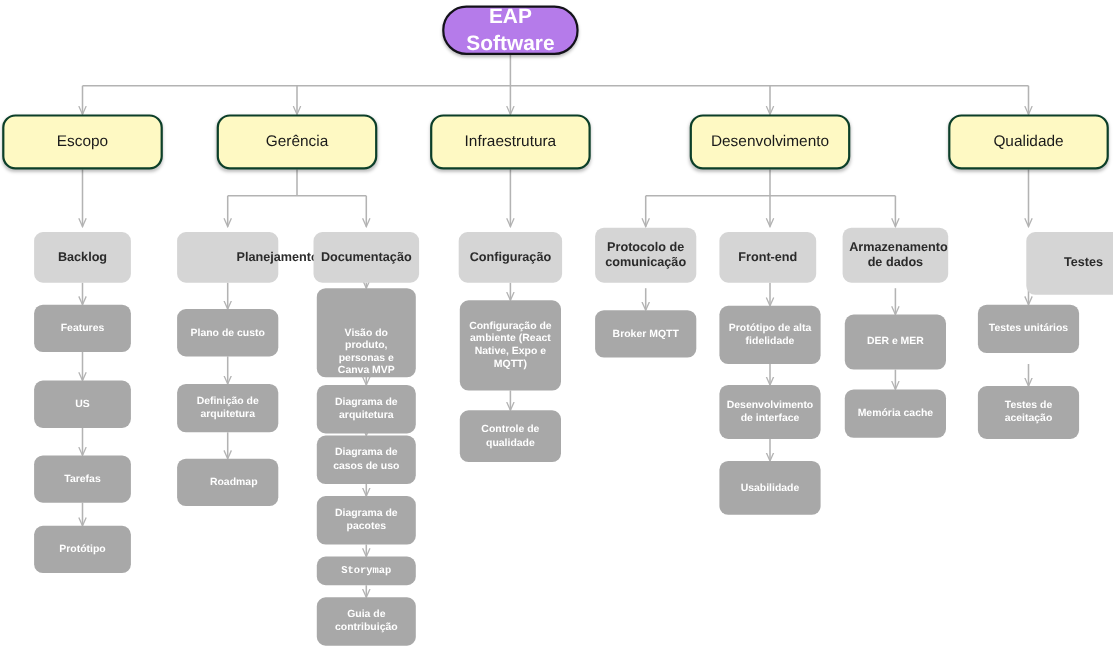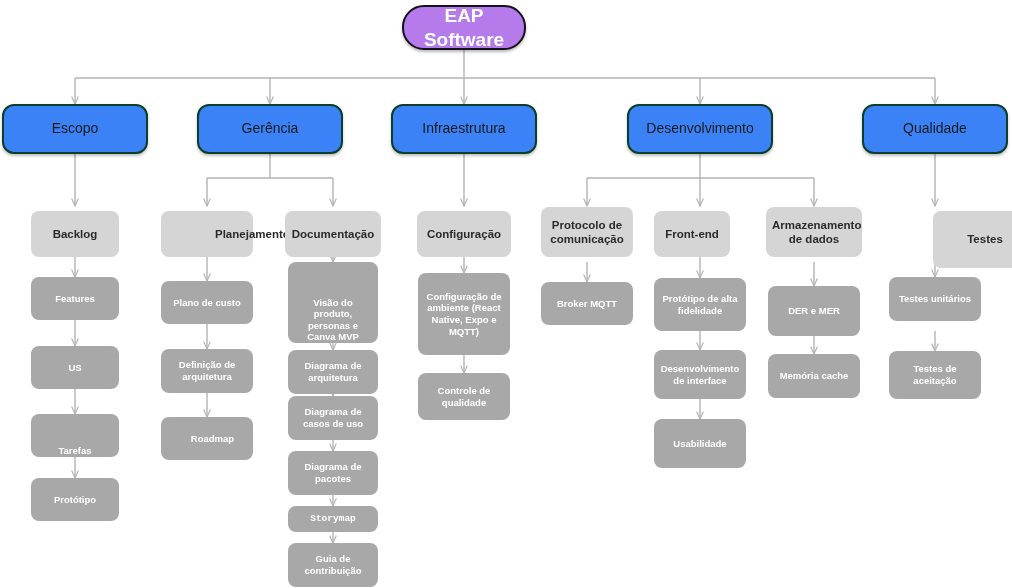--- a/index.html
+++ b/index.html
@@ -49,21 +49,21 @@
     border: 2px solid #13121a;
     border-radius: 22px;
     color: #ffffff;
     font-size: 19px;
     font-weight: bold;
     box-shadow: 0 2px 3px rgba(0,0,0,0.28);
   }
 
   
   .n-l1 {
-    background: #3b82f6;
+    background: #fef9c3;
     border: 2px solid #0c3f29;
     border-radius: 12px;
     color: #1a1a1a;
     font-size: 14px;
     font-weight: normal;
     box-shadow: 0 2px 3px rgba(0,0,0,0.25);
   }
 
   
   .n-l2 {
@@ -187,38 +187,38 @@
   <div class="node n-l2" style="left:285px; top:211px; width:96px; height:46px;">
     <span>Documentação</span>
   </div>
   <div class="node n-l2" style="left:417px; top:211px; width:94px; height:46px;">
     <span>Configuração</span>
   </div>
   <div class="node n-l2" style="left:541px; top:207px; width:92px; height:50px;">
     <span>Protocolo de
 comunicação</span>
   </div>
-  <div class="node n-l2" style="left:654px; top:211px; width:76px; height:46px;">
+  <div class="node n-l2" style="left:654px; top:211px; width:88px; height:46px;">
     <span>Front-end</span>
   </div>
   <div class="node n-l2" style="left:766px; top:207px; width:96px; height:50px;">
     <span>Armazenamento
 de dados</span>
   </div>
   <div class="node n-l2" style="left:933px; top:211px; width:92px; height:57px;padding-left:12px;">
     <span>Testes</span>
   </div>
 
   <div class="node n-l3" style="left:31px; top:277px; width:88px; height:43px;">
     <span>Features</span>
   </div>
   <div class="node n-l3" style="left:31px; top:346px; width:88px; height:43px;">
     <span>US</span>
   </div>
-  <div class="node n-l3" style="left:31px; top:414px; width:88px; height:43px;align-items:flex-end;">
+  <div class="node n-l3" style="left:31px; top:414px; width:88px; height:43px;">
     <span>Tarefas</span>
   </div>
   <div class="node n-l3" style="left:31px; top:478px; width:88px; height:43px;">
     <span>Protótipo</span>
   </div>
 
   <div class="node n-l3" style="left:161px; top:281px; width:92px; height:43px;">
     <span>Plano de custo</span>
   </div>
   <div class="node n-l3" style="left:161px; top:349px; width:92px; height:44px;">

